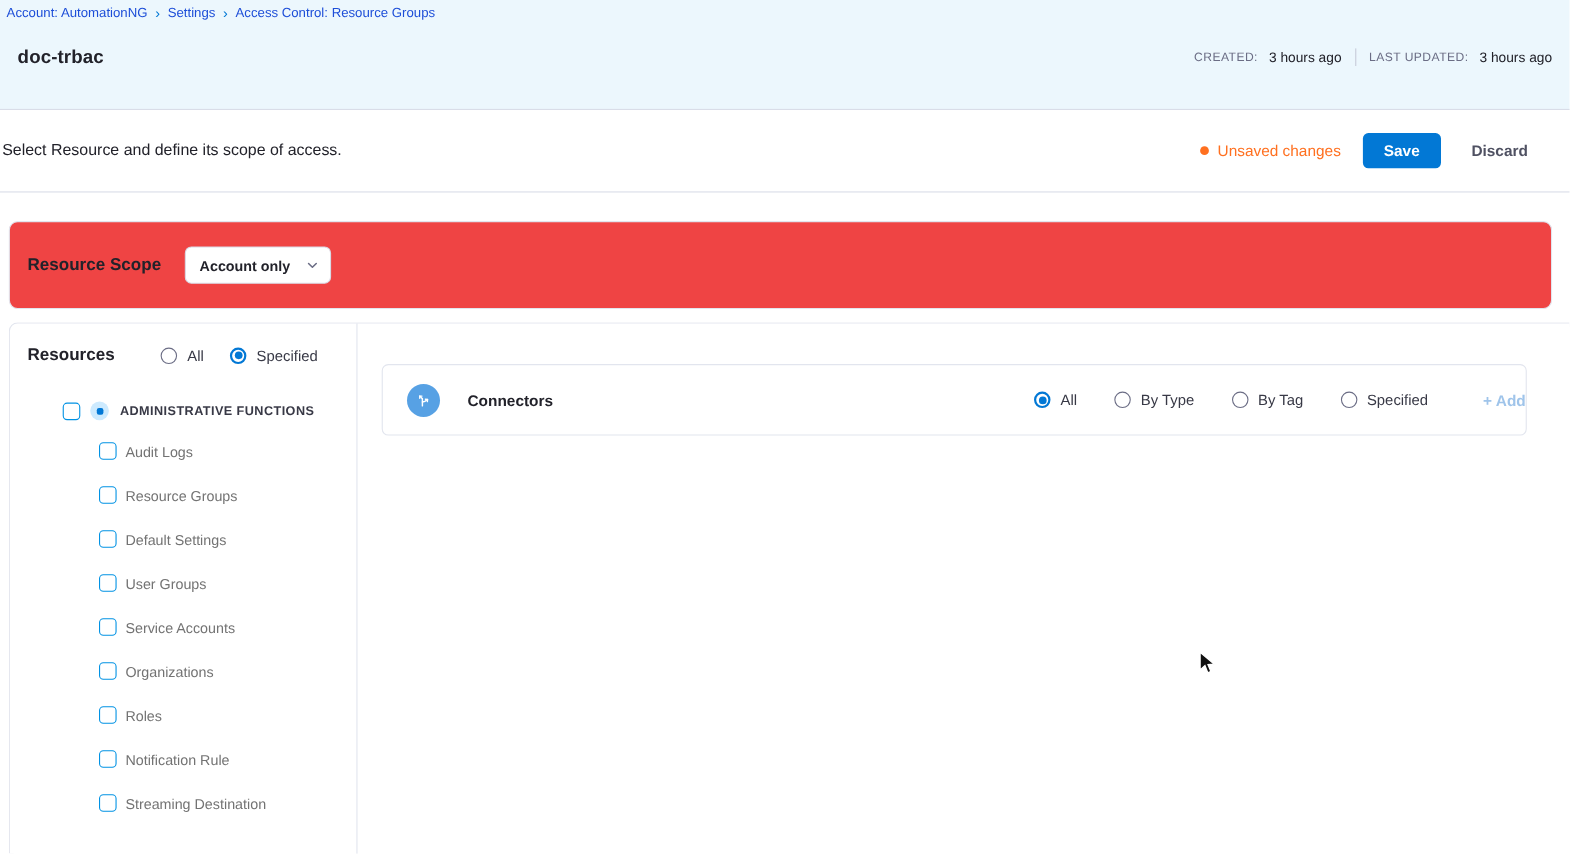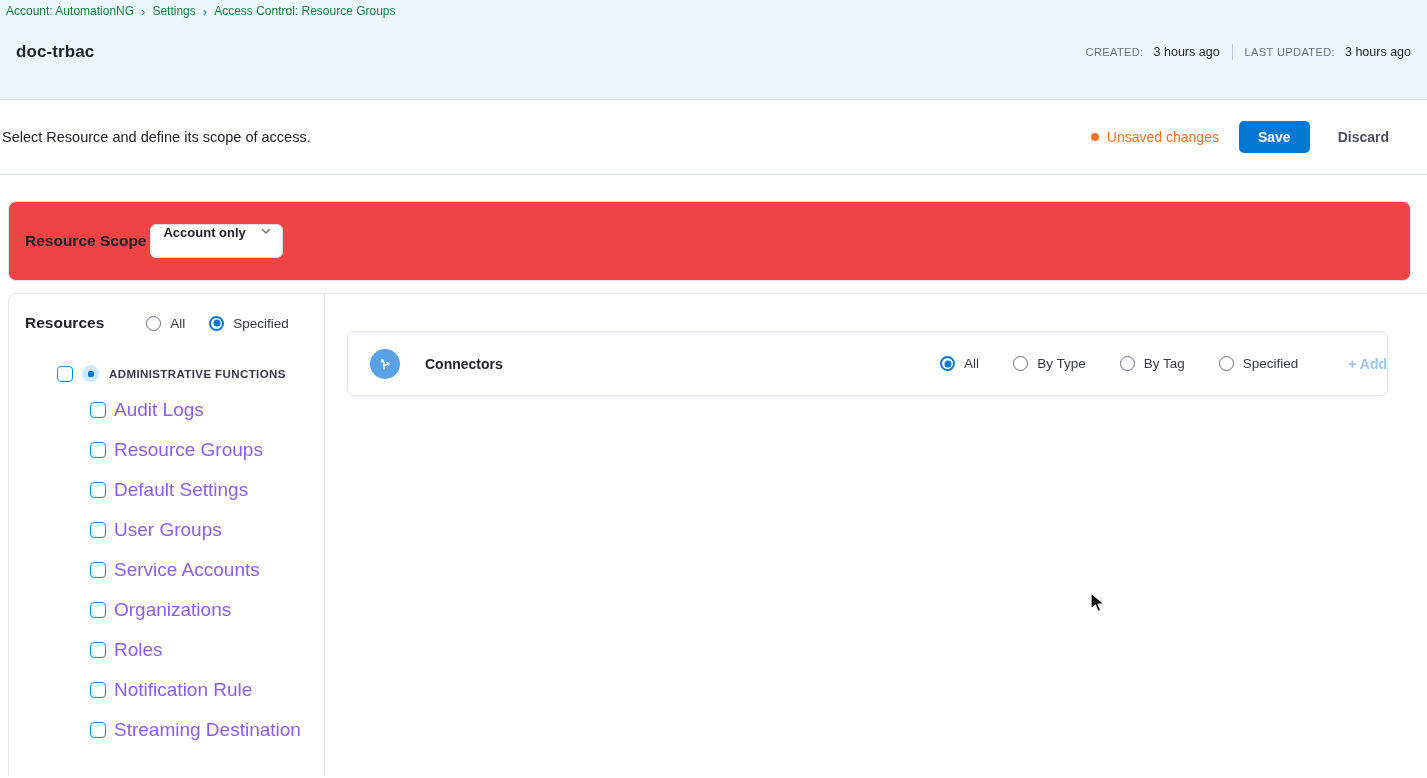--- a/index.html
+++ b/index.html
@@ -2,21 +2,21 @@
 <html><head>
 <meta charset="utf-8">
 <style>
   * { margin:0; padding:0; box-sizing:border-box; }
   html,body { width:1427px; height:778px; background:#ffffff; overflow:hidden;
     font-family:"Liberation Sans","DejaVu Sans",sans-serif; }
 
   
   .topbar { height:100px; background:#ecf7fd; border-bottom:1px solid #d9dde8; position:relative; }
   .breadcrumb { padding:4px 0 0 6px; font-size:12px; display:flex; align-items:center; gap:7px; }
-  .crumb { color:#15803d; cursor:pointer; text-decoration:none; }
+  .crumb { color:#1d4ed8; cursor:pointer; text-decoration:none; }
   .crumb-sep { color:#0278d5; font-size:13px; line-height:1; padding-top:1px; }
   .title-row { display:flex; align-items:center; justify-content:space-between; padding:24px 16px 0 16px; }
   .page-title { font-size:17px; font-weight:700; color:#22222a; letter-spacing:.1px; }
   .meta { display:flex; align-items:center; font-size:12px; color:#22222a; gap:10px; }
   .meta-label { color:#6b6d85; font-size:11px; letter-spacing:.4px; }
   .meta-val { color:#22222a; font-size:12.5px; }
   .meta-div { width:1px; height:16px; background:#c6cbd9; margin:0 2px; }
 
   
   .toolbar { height:75px; border-bottom:1px solid #d9dde8; display:flex; align-items:center;
@@ -27,22 +27,22 @@
   .unsaved-dot { width:8px; height:8px; border-radius:50%; background:#ff7020; }
   .btn-save { background:#0278d5; color:#fff; font-size:14px; font-weight:700; border:none;
     border-radius:5px; padding:8px 19px; cursor:pointer; }
   .btn-discard { background:transparent; color:#4f5162; font-size:14px; font-weight:700; border:none;
     padding:8px 10px; cursor:pointer; }
 
   
   .scope-card { margin:26px 16px 0 8px; height:80px; border:1px solid #e2e5ee; border-radius:8px;
     display:flex; align-items:center; padding-left:16px; background:#ef4444; }
   .section-heading { font-size:15.5px; font-weight:700; color:#22222a; }
-  .dropdown { margin-left:4px; height:34px; min-width:130px; border:1px solid #d9dae5; border-radius:6px;
-    display:flex; justify-content:space-between; padding:0 10px 0 12px; cursor:pointer; background:#fff; }
+  .dropdown { margin-left:22px; height:34px; min-width:130px; border:1px solid #d9dae5; border-radius:6px;
+    display:flex; align-items:center; justify-content:space-between; padding:0 10px 0 12px; cursor:pointer; background:#fff; }
   .dropdown-value { font-size:13px; font-weight:600; color:#22222a; margin-right:14px; }
 
   
   .resources-panel { margin:12px 0 0 8px; border:1px solid #e2e5ee; border-right:none; border-bottom:none;
     border-top-left-radius:8px; min-height:483px; display:flex; background:#fff; }
   .tree-col { width:316px; border-right:1px solid #e2e5ee; padding-top:20px; }
   .tree-head { display:flex; align-items:center; padding-left:16px; }
   .tree-head .section-heading { margin-right:42px; }
   .radio-opt { display:flex; align-items:center; gap:9px; cursor:pointer; }
   .radio-opt + .radio-opt { margin-left:24px; }
@@ -55,21 +55,21 @@
 
   .checkbox { width:16px; height:16px; border:1.5px solid #0092e4; border-radius:4px; background:#fff;
     flex:none; cursor:pointer; }
   .group-row { display:flex; align-items:center; margin:33px 0 0 48px; gap:9px; }
   .group-badge { width:17px; height:17px; border-radius:50%; background:#cdeafe; display:flex;
     align-items:center; justify-content:center; flex:none; }
   .group-badge::after { content:""; width:6px; height:6px; border-radius:2px; background:#0278d5; display:block; }
   .group-label { font-size:11.5px; font-weight:600; color:#383946; letter-spacing:.4px; margin-left:1px; }
   .tree-items { margin-top:8px; }
   .tree-item { height:40px; display:flex; align-items:center; gap:8px; padding-left:81px; }
-  .tree-item-label { font-size:19px; color:#8b5cf6; }
+  .tree-item-label { font-size:13px; color:#737373; }
 
   
   .content-col { flex:1; padding:15px 39px 0 22px; }
   .content-desc { font-size:14.5px; color:#22222a; }
   .resource-card { margin-top:22px; height:65px; border:1px solid #e2e5ee; border-radius:6px;
     display:flex; align-items:center; justify-content:space-between; padding:0 0 0 22px; background:#fff; }
   .resource-left { display:flex; align-items:center; gap:25px; }
   .conn-icon { width:30px; height:30px; border-radius:50%; background:#57a1e4; display:flex;
     align-items:center; justify-content:center; flex:none; }
   .resource-name { font-size:14px; font-weight:700; color:#22222a; }

